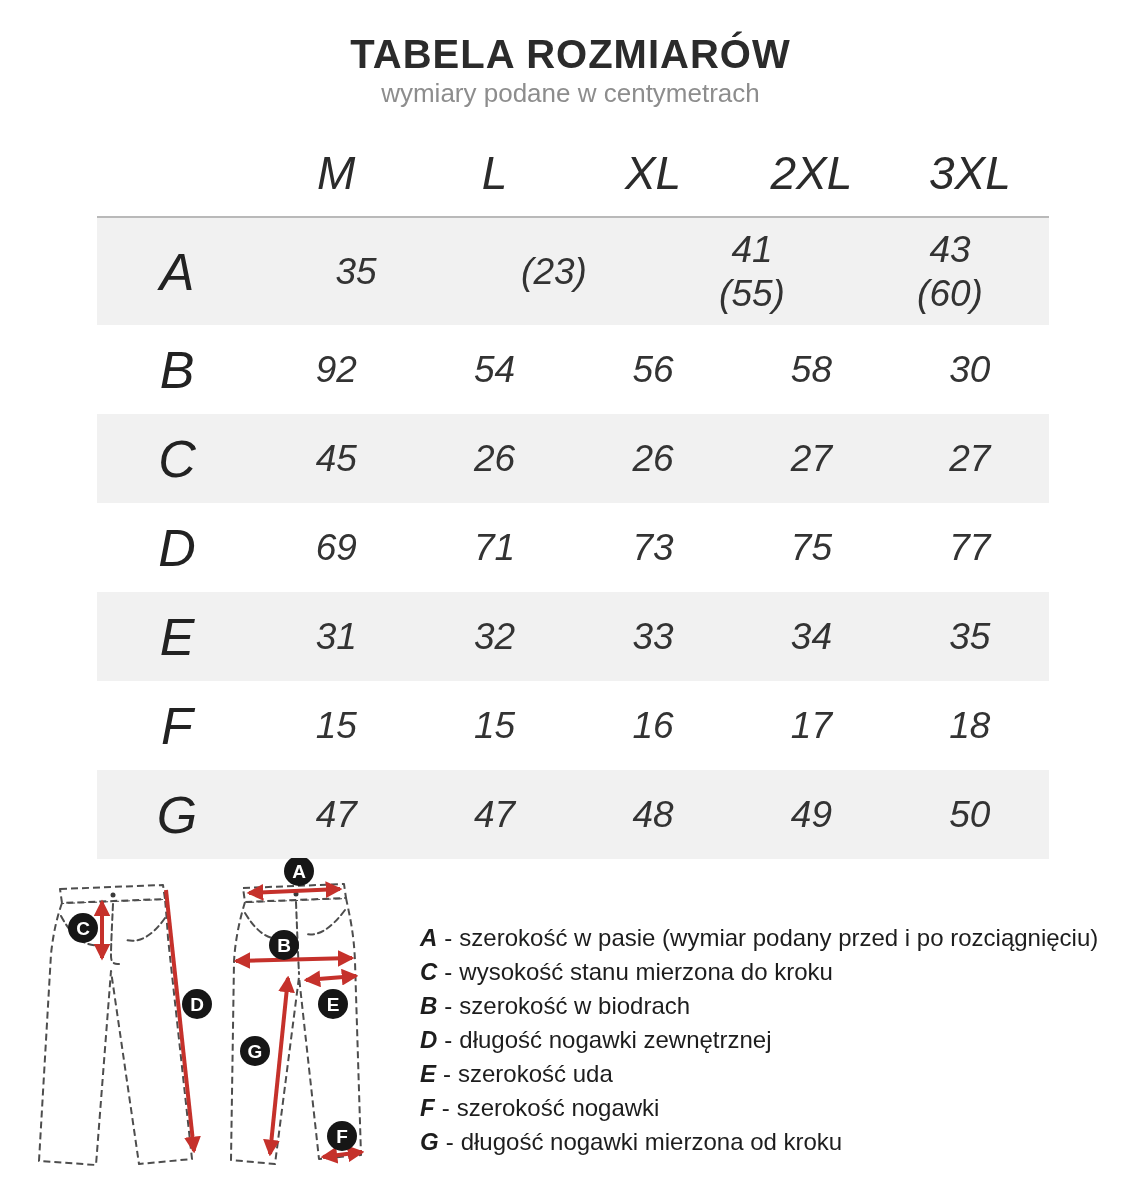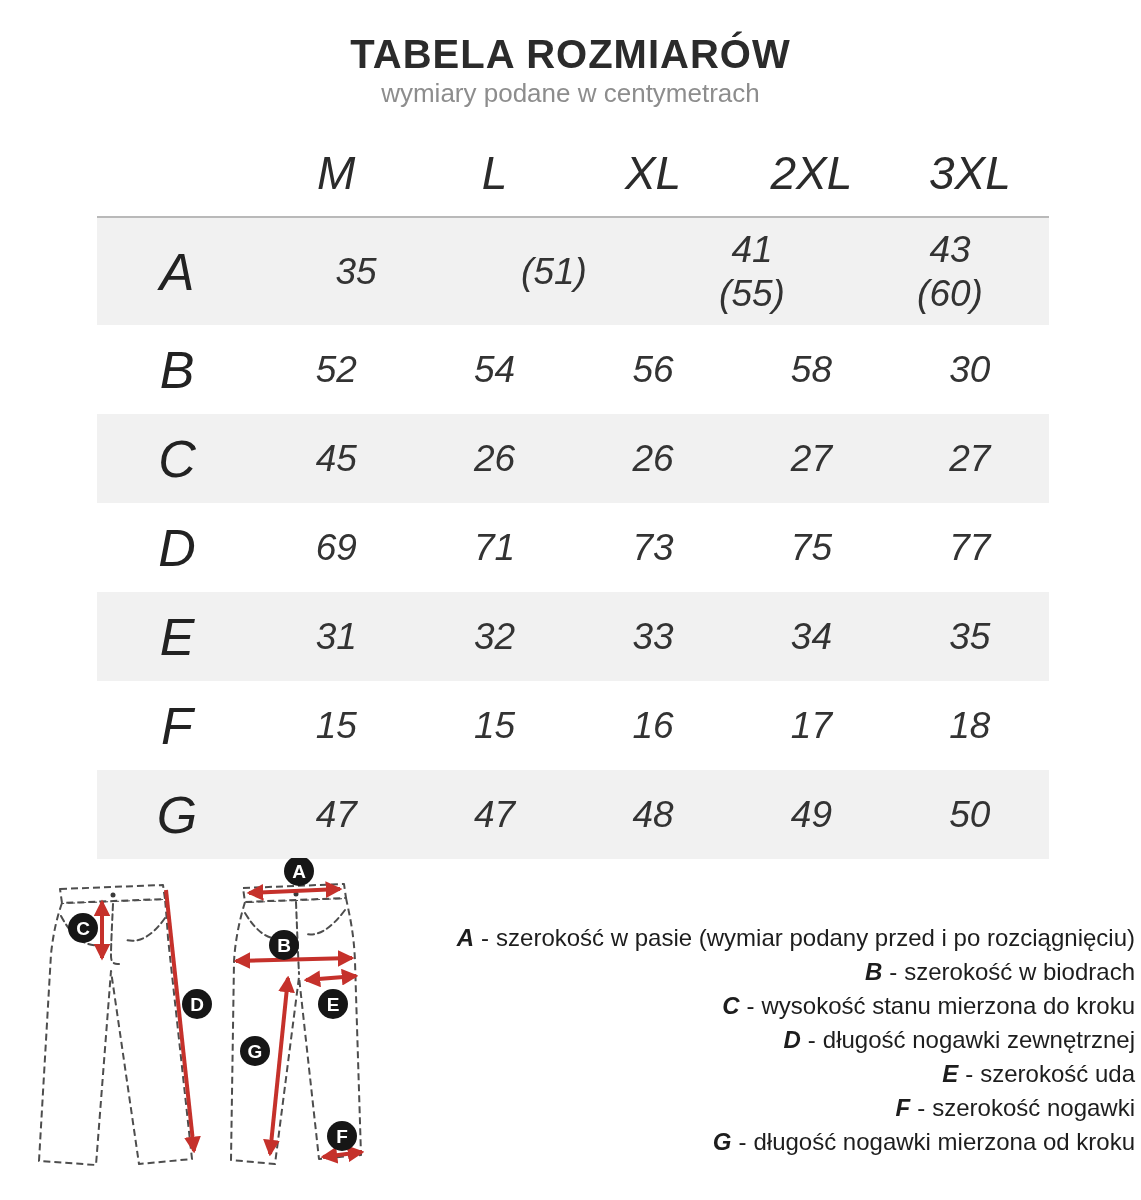--- a/index.html
+++ b/index.html
@@ -35,21 +35,21 @@
     font-style:italic; font-size:37px; color:#333333;
   }
   .row { height:89px; }
   .row-a { height:107px; }
   .gray { background:#f1f1f1; }
   .cell .main { display:block; line-height:44px; }
   .cell .alt  { display:block; line-height:44px; }
 
   
   .legend { position:absolute; left:420px; top:921px; width:715px; }
-  .legend-item { font-size:24px; line-height:34px; color:#1d1d1d; white-space:nowrap;text-align:right; }
+  .legend-item { font-size:24px; line-height:34px; color:#1d1d1d; white-space:nowrap; }
   .legend-letter { font-weight:bold; font-style:italic; }
   .legend-dash { margin:0 7px; }
 
   
   .diagram { position:absolute; left:18px; top:858px; }
   .outline { fill:#ffffff; stroke:#4d4d4d; stroke-width:2; stroke-dasharray:7 4; stroke-linejoin:round; }
   .detail  { fill:none; stroke:#4d4d4d; stroke-width:2; stroke-dasharray:6 4; stroke-linecap:round; }
   .arrow   { stroke:#c5312b; stroke-width:4; fill:none; }
   .marker-circle { fill:#161616; }
   .marker-letter {
@@ -77,35 +77,35 @@
       <div class="cell">2XL</div>
       <div class="cell">3XL</div>
     </div>
 
     <div class="trow row-a gray">
       <div class="cell-label">A</div>
       <div class="cell">
         <span class="main">35</span>
       </div>
       <div class="cell">
-        <span class="alt">(51)</span>
+        <span class="alt">(23)</span>
       </div>
       <div class="cell">
         <span class="main">41</span>
         <span class="alt">(55)</span>
       </div>
       <div class="cell">
         <span class="main">43</span>
         <span class="alt">(60)</span>
       </div>
     </div>
 
     <div class="trow row">
       <div class="cell-label">B</div>
-      <div class="cell">52</div>
+      <div class="cell">92</div>
       <div class="cell">54</div>
       <div class="cell">56</div>
       <div class="cell">58</div>
       <div class="cell">30</div>
     </div>
 
     <div class="trow row gray">
       <div class="cell-label">C</div>
       <div class="cell">45</div>
       <div class="cell">26</div>
@@ -199,26 +199,26 @@
       <circle class="marker-circle" cx="324" cy="278" r="15"></circle>
       <text class="marker-letter" x="324" y="285">F</text>
     </g>
   </svg>
 
   <div class="legend">
     <div class="legend-item">
       <span class="legend-letter">A</span><span class="legend-dash">-</span><span class="legend-text">szerokość w pasie (wymiar podany przed i po rozciągnięciu)</span>
     </div>
     <div class="legend-item">
+      <span class="legend-letter">C</span><span class="legend-dash">-</span><span class="legend-text">wysokość stanu mierzona do kroku</span>
+    </div>
+    <div class="legend-item">
       <span class="legend-letter">B</span><span class="legend-dash">-</span><span class="legend-text">szerokość w biodrach</span>
     </div>
     <div class="legend-item">
-      <span class="legend-letter">C</span><span class="legend-dash">-</span><span class="legend-text">wysokość stanu mierzona do kroku</span>
-    </div>
-    <div class="legend-item">
       <span class="legend-letter">D</span><span class="legend-dash">-</span><span class="legend-text">długość nogawki zewnętrznej</span>
     </div>
     <div class="legend-item">
       <span class="legend-letter">E</span><span class="legend-dash">-</span><span class="legend-text">szerokość uda</span>
     </div>
     <div class="legend-item">
       <span class="legend-letter">F</span><span class="legend-dash">-</span><span class="legend-text">szerokość nogawki</span>
     </div>
     <div class="legend-item">
       <span class="legend-letter">G</span><span class="legend-dash">-</span><span class="legend-text">długość nogawki mierzona od kroku</span>

